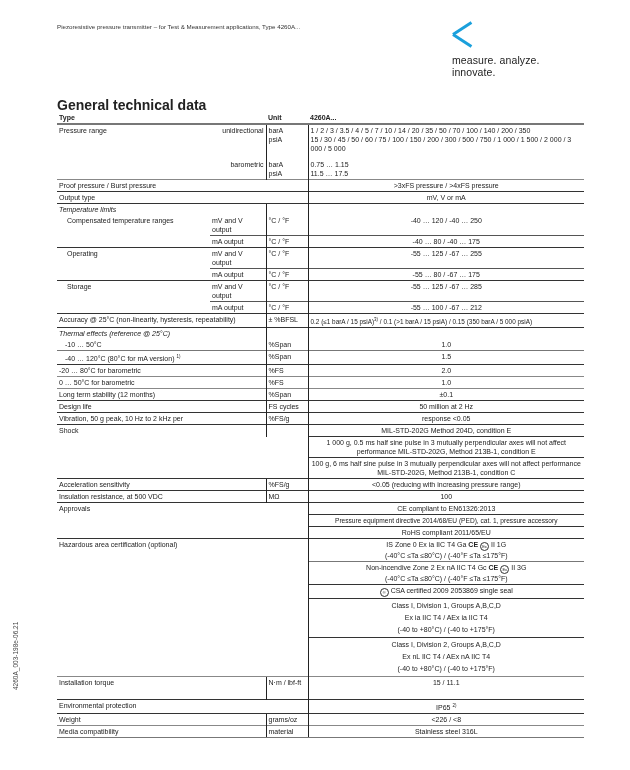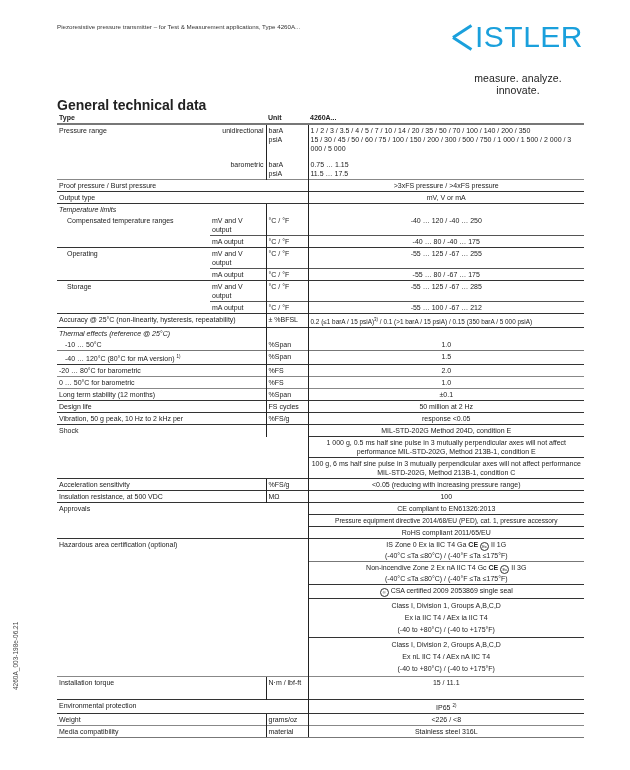--- a/index.html
+++ b/index.html
@@ -4,21 +4,21 @@
 <style>
   html, body { margin:0; padding:0; background:#fff; }
   body { width:630px; height:770px; position:relative; overflow:hidden;
          font-family:"Liberation Sans", "DejaVu Sans", sans-serif; color:#222; }
   .doc-subtitle { position:absolute; left:57px; top:23px; font-size:6.2px; color:#333; }
   .logo { position:absolute; left:452px; top:22px; width:138px; }
   .logo-word { font-family:"Liberation Sans", sans-serif; font-size:30px; color:#1aa0dc; letter-spacing:0.5px; line-height:30px; display:flex; align-items:center; }
   .logo-k { display:inline-block; width:22px; height:24px; position:relative; margin-right:1px; }
   .logo-k:before { content:""; position:absolute; left:1px; top:11px; width:22px; height:3px; background:#1aa0dc; transform:rotate(-33deg); transform-origin:left center; }
   .logo-k:after { content:""; position:absolute; left:1px; top:11px; width:22px; height:3px; background:#1aa0dc; transform:rotate(33deg); transform-origin:left center; }
-  .logo-tag { font-size:10.5px; color:#222; margin-top:20px; text-align:center; padding-right:6px; letter-spacing:0.1px; }
+  .logo-tag { font-size:10.5px; color:#222; margin-top:8px; text-align:left; padding-right:6px; letter-spacing:0.1px; }
   .sidecode { position:absolute; left:12px; top:690px; transform:rotate(-90deg); transform-origin:left top; font-size:6.5px; color:#444; white-space:nowrap; }
   .section-title { position:absolute; left:57px; top:97px; font-size:14px; font-weight:bold; color:#222; }
 
   table.spec { position:absolute; left:57px; top:112px; width:527px; border-collapse:collapse; font-size:7px; line-height:9px; }
   table.spec td { padding:1px 2px; vertical-align:top; }
   .hdr td { font-weight:bold; border-bottom:2px solid #777; padding-bottom:1px; }
   .b-top td { border-top:1px solid #333; }
   .b-topg td { border-top:1.5px solid #888; }
   .vr { border-left:1px solid #222; }
   .ctr { text-align:center; }
@@ -31,21 +31,20 @@
   .exmark { display:inline-block; width:7px; height:7px; border:1px solid #333; border-radius:50%; font-size:4px; line-height:7px; text-align:center; vertical-align:-1px; }
 </style>
 </head>
 <body>
 
 <div class="doc-subtitle">Piezoresistive pressure transmitter – for Test &amp; Measurement applications, Type 4260A...</div>
 
 <div class="logo">
   <div class="logo-word">
     <span class="logo-k"></span>
-      <span>ISTLER</span>
   </div>
   <div class="logo-tag">measure. analyze. innovate.</div>
 </div>
 
 <div class="sidecode">4260A_003-198e-06.21</div>
 
 <div class="section-title">General technical data</div>
 
 <table class="spec">
   <colgroup>

